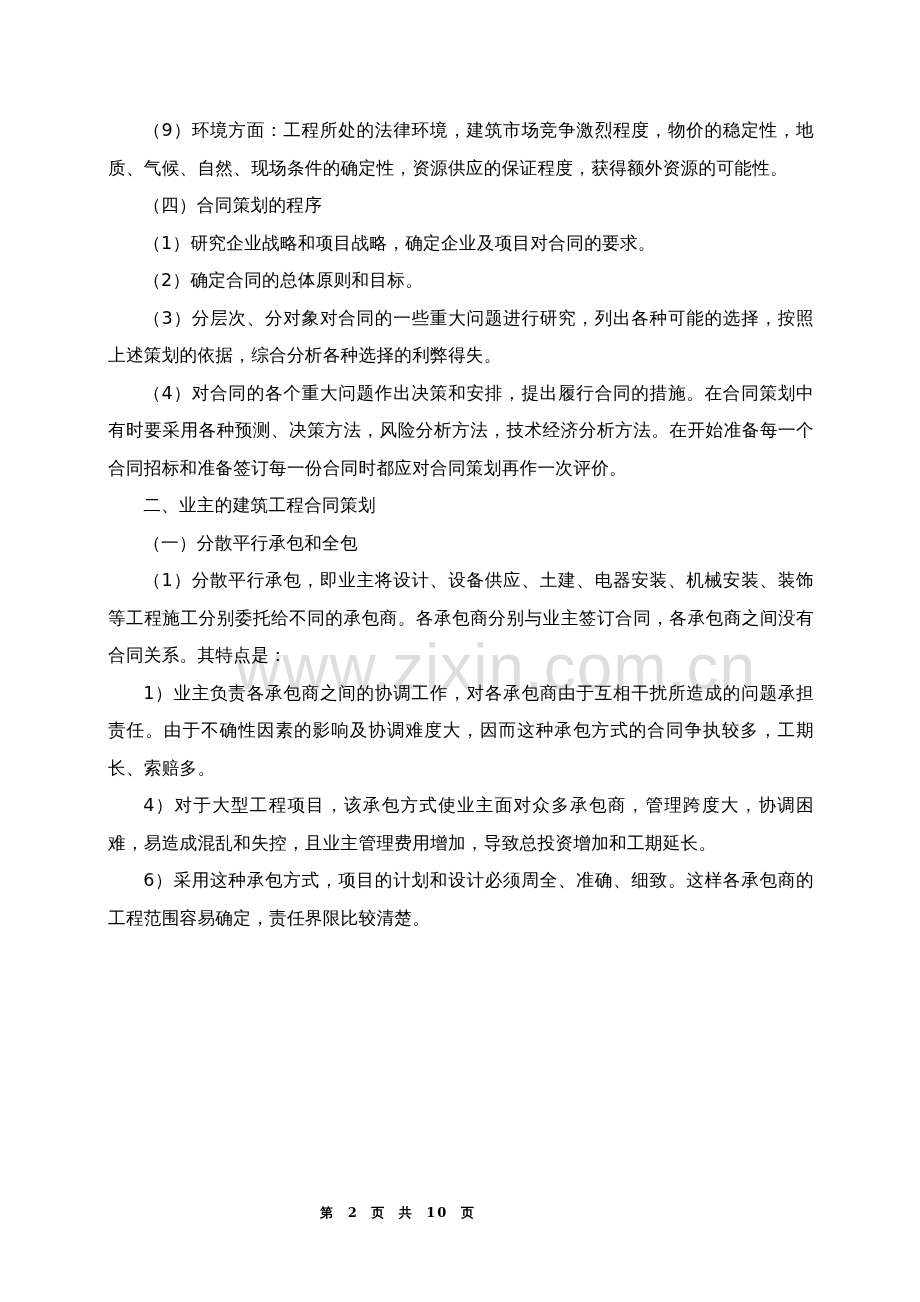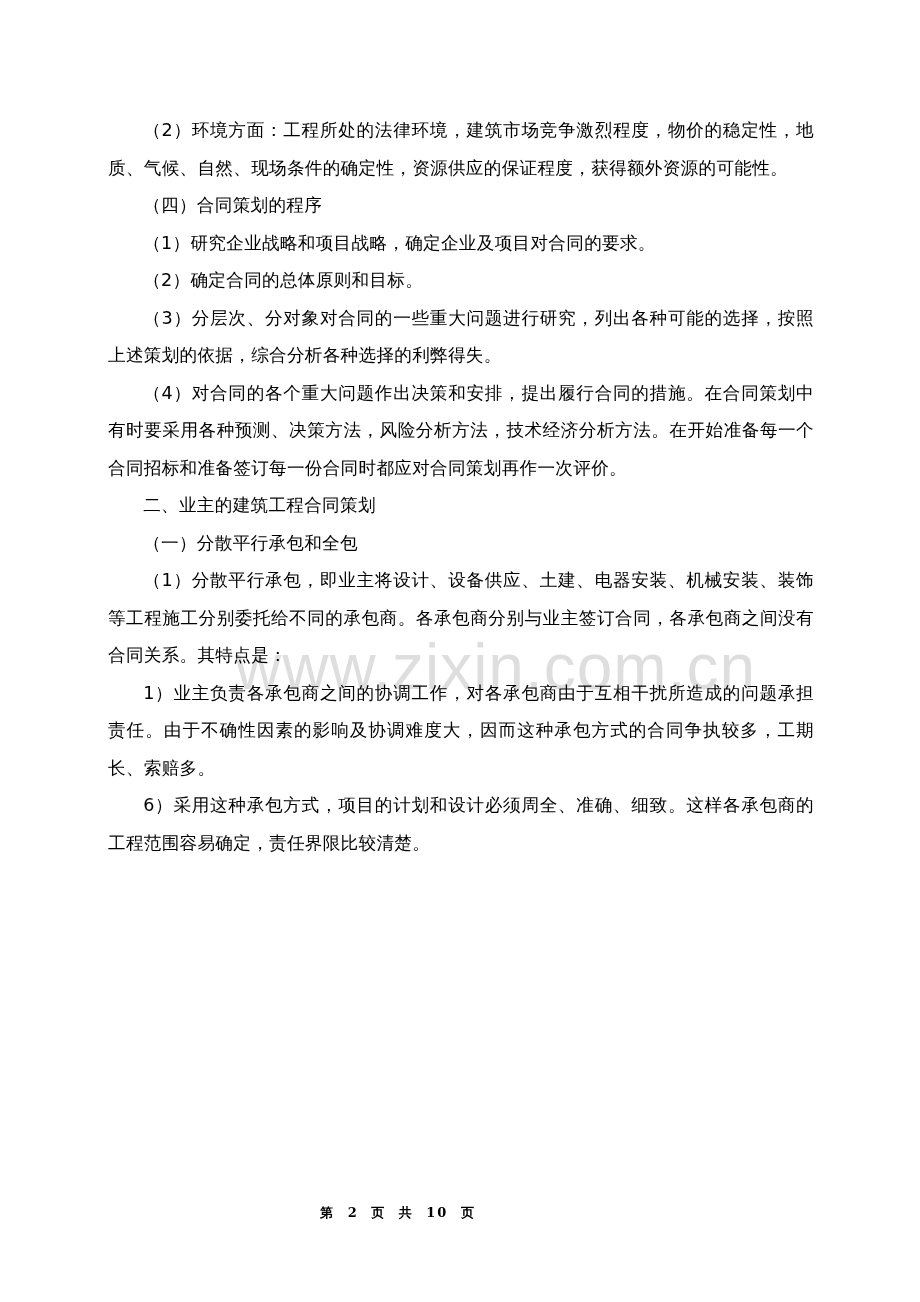--- a/index.html
+++ b/index.html
@@ -59,26 +59,27 @@
       word-spacing: 6px;
       letter-spacing: 2px;
     }
   </style>
 </head>
 <body>
 
 <div class="watermark">www.zixin.com.cn</div>
 
 <div class="page">
-  <p class="para indent2">（2）环境方面：工程所处的法律环境，建筑市场竞争激烈程度，物价的稳定性，地质、气候、自然、现场条件的确定性，资源供应的保证程度，获得额外资源的可能性。</p>
+  <p class="para indent2">（9）环境方面：工程所处的法律环境，建筑市场竞争激烈程度，物价的稳定性，地质、气候、自然、现场条件的确定性，资源供应的保证程度，获得额外资源的可能性。</p>
   <p class="para indent2">（四）合同策划的程序</p>
   <p class="para indent2">（1）研究企业战略和项目战略，确定企业及项目对合同的要求。</p>
   <p class="para indent2">（2）确定合同的总体原则和目标。</p>
   <p class="para indent2">（3）分层次、分对象对合同的一些重大问题进行研究，列出各种可能的选择，按照上述策划的依据，综合分析各种选择的利弊得失。</p>
   <p class="para indent2">（4）对合同的各个重大问题作出决策和安排，提出履行合同的措施。在合同策划中有时要采用各种预测、决策方法，风险分析方法，技术经济分析方法。在开始准备每一个合同招标和准备签订每一份合同时都应对合同策划再作一次评价。</p>
   <p class="para indent2">二、业主的建筑工程合同策划</p>
   <p class="para indent2">（一）分散平行承包和全包</p>
   <p class="para indent2">（1）分散平行承包，即业主将设计、设备供应、土建、电器安装、机械安装、装饰等工程施工分别委托给不同的承包商。各承包商分别与业主签订合同，各承包商之间没有合同关系。其特点是：</p>
   <p class="para indent2">1）业主负责各承包商之间的协调工作，对各承包商由于互相干扰所造成的问题承担责任。由于不确性因素的影响及协调难度大，因而这种承包方式的合同争执较多，工期长、索赔多。</p>
+  <p class="para indent2">4）对于大型工程项目，该承包方式使业主面对众多承包商，管理跨度大，协调困难，易造成混乱和失控，且业主管理费用增加，导致总投资增加和工期延长。</p>
   <p class="para indent2">6）采用这种承包方式，项目的计划和设计必须周全、准确、细致。这样各承包商的工程范围容易确定，责任界限比较清楚。</p>
 </div>
 
 <div class="footer">第 2 页 共 10 页</div>
 
 </body></html>

